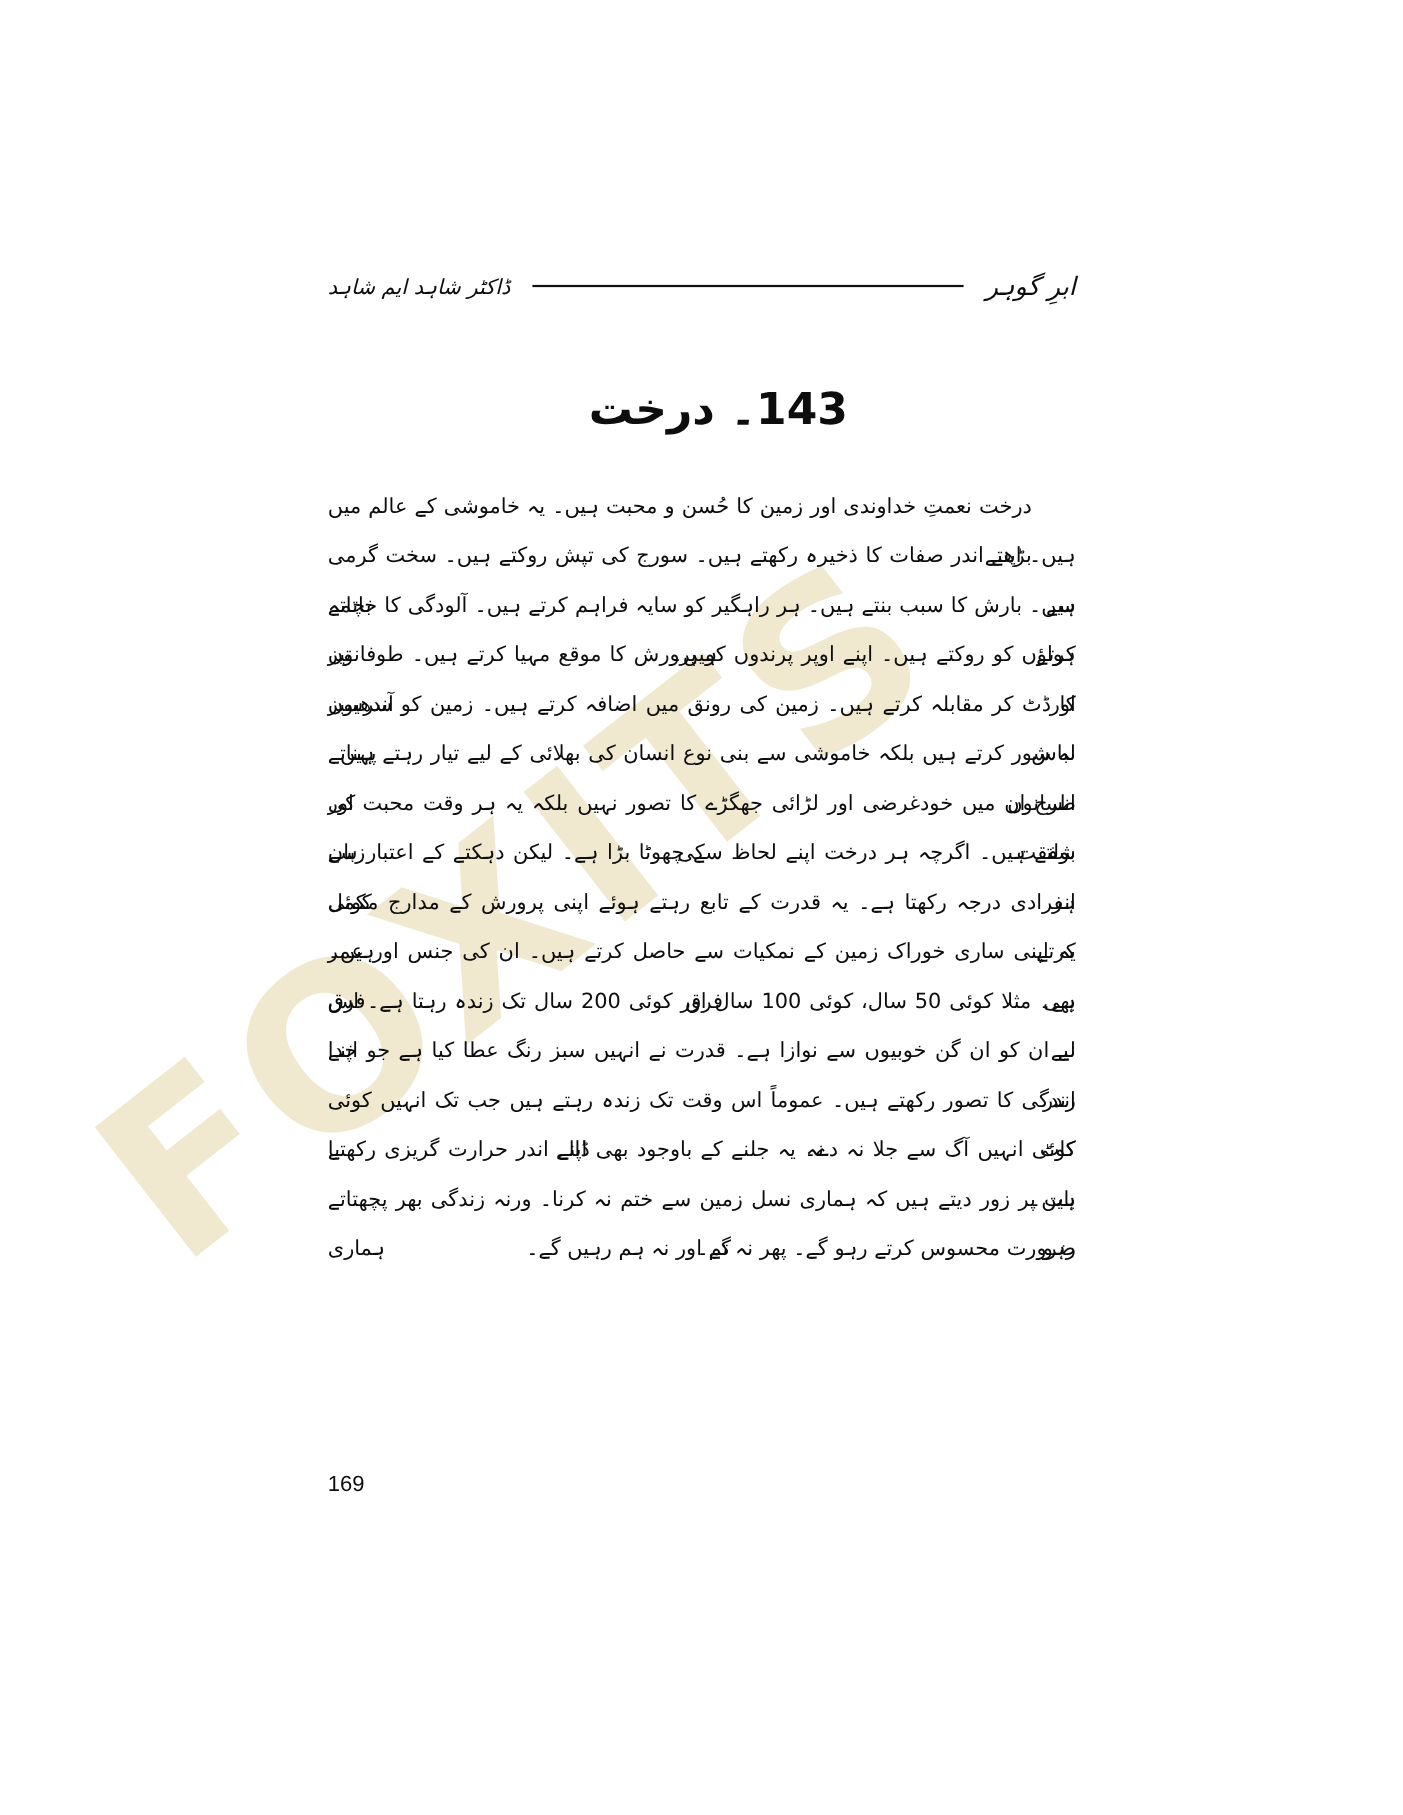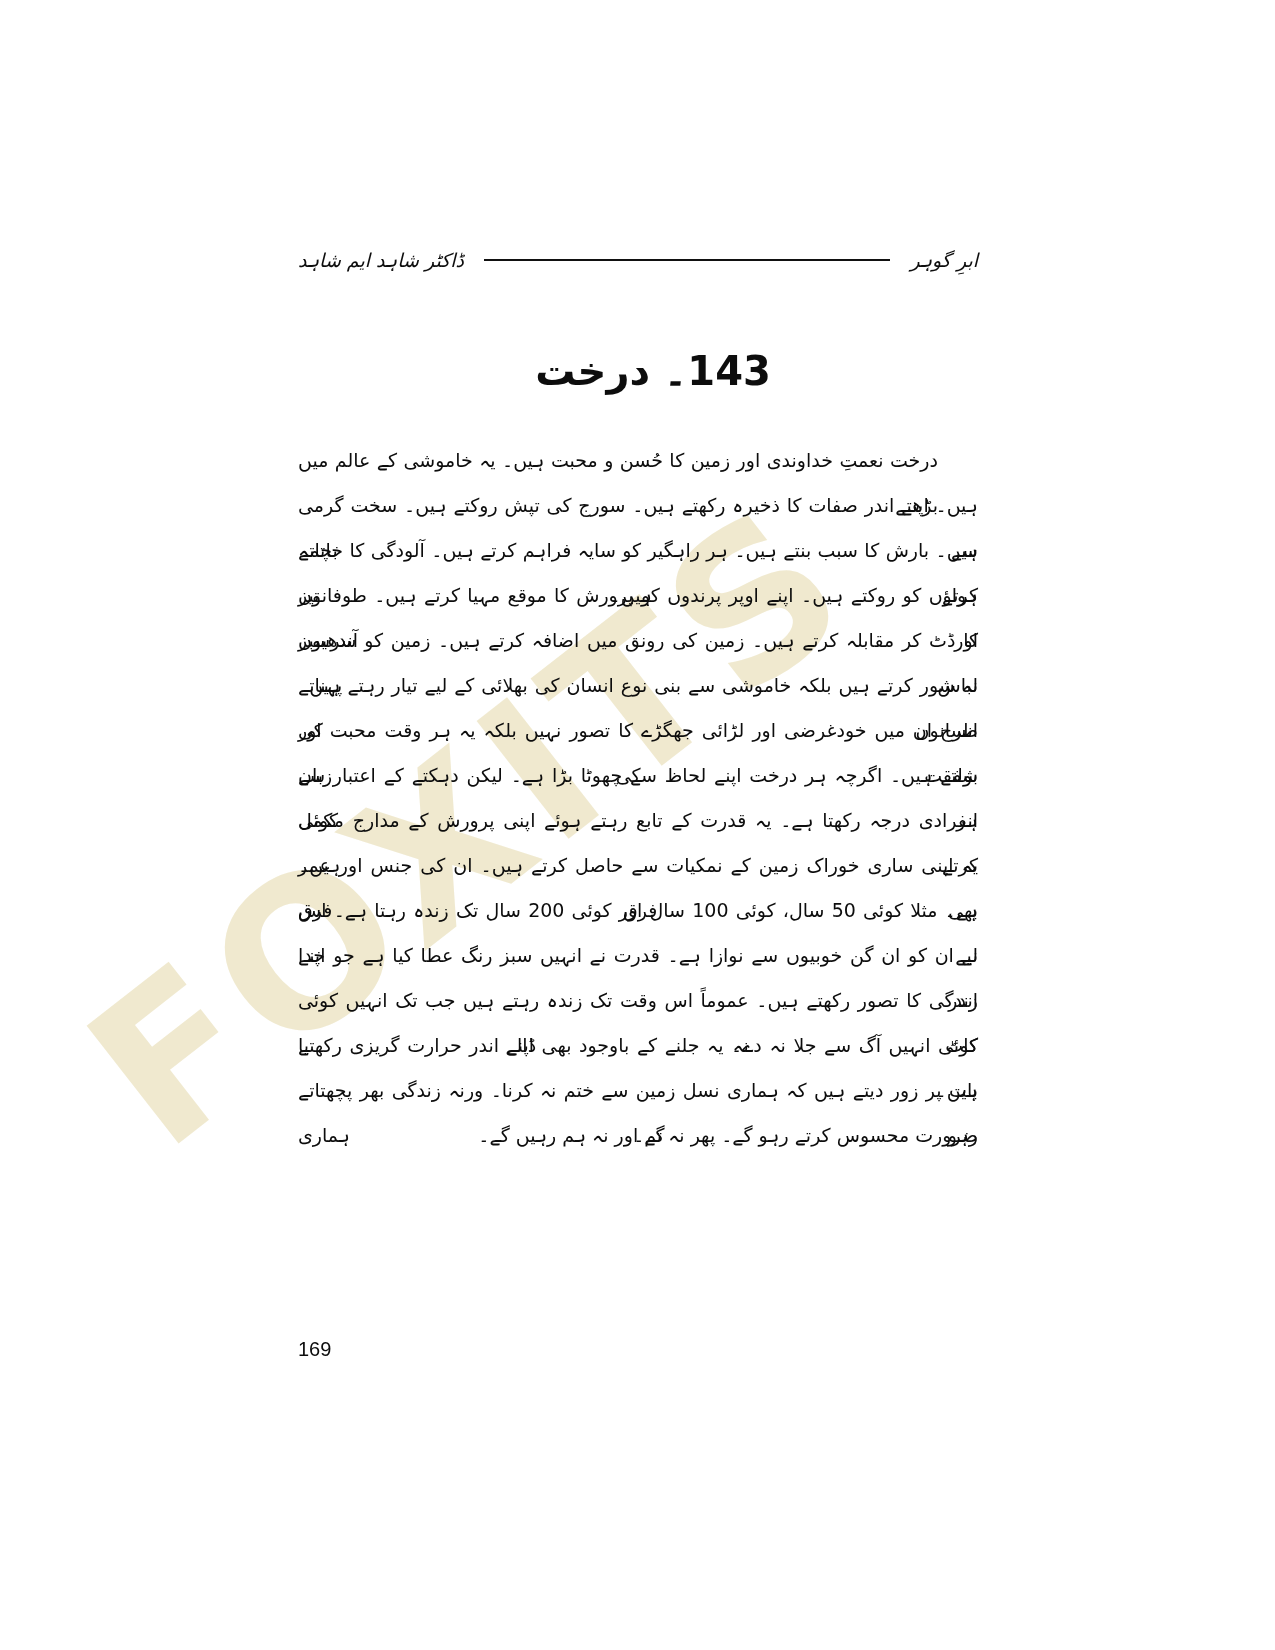--- a/index.html
+++ b/index.html
@@ -32,21 +32,21 @@
   .header{
     position:absolute;
     left:298px;top:240px;
     width:680px;height:40px;
     direction:rtl;
     display:flex;
     align-items:center;
     z-index:2;
   }
   .header-right{
-    font-size:19px;
+    font-size:23px;
     font-style:italic;
     white-space:nowrap;
     padding-left:14px;
   }
   .header-rule{
     flex:1;
     height:0;
     border-top:2px solid #111;
     margin:0 6px;
   }

